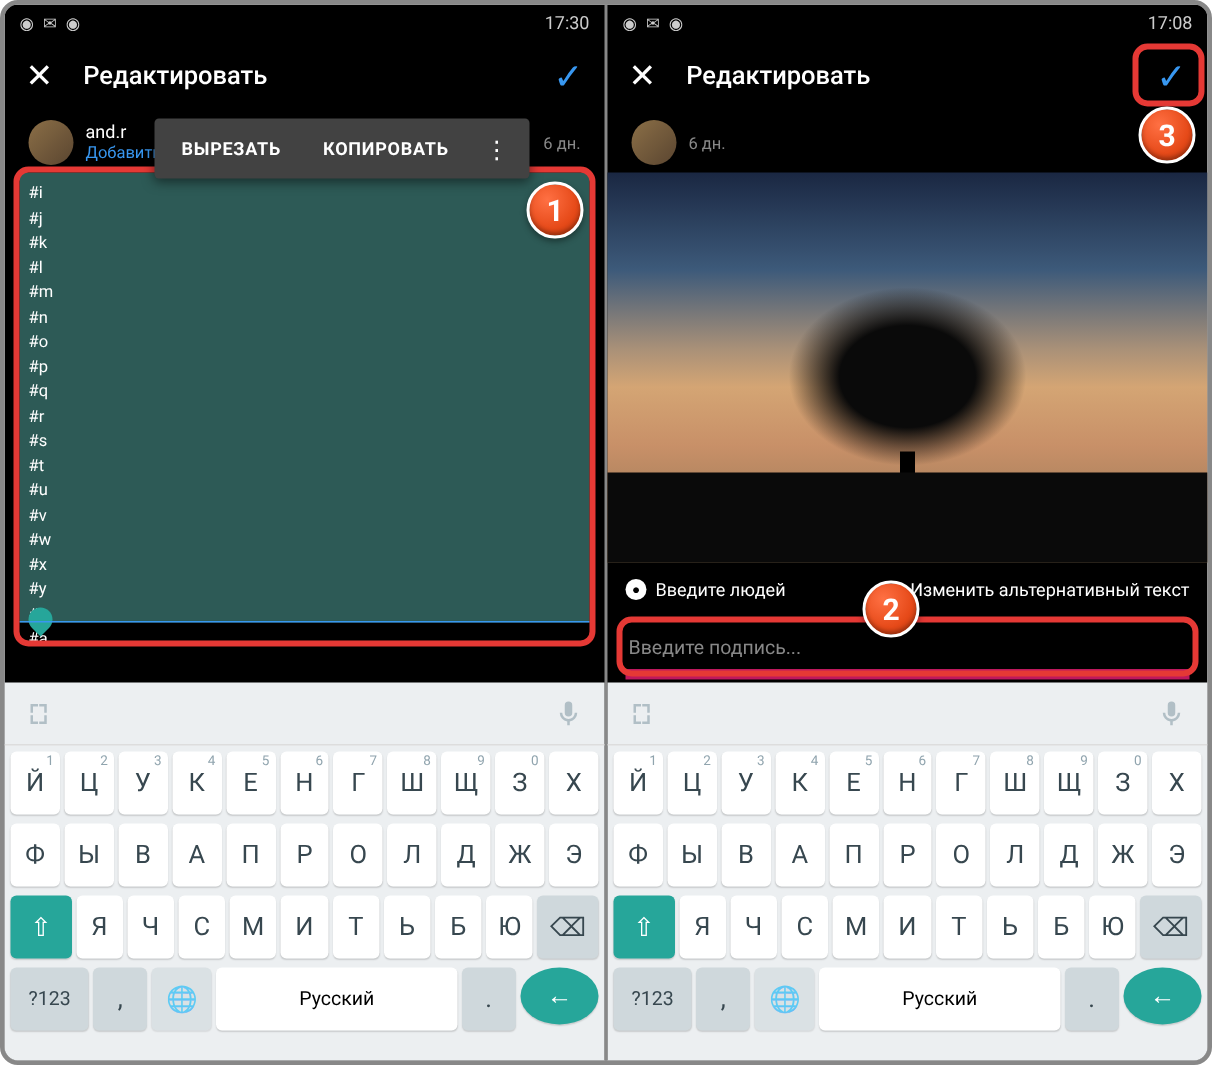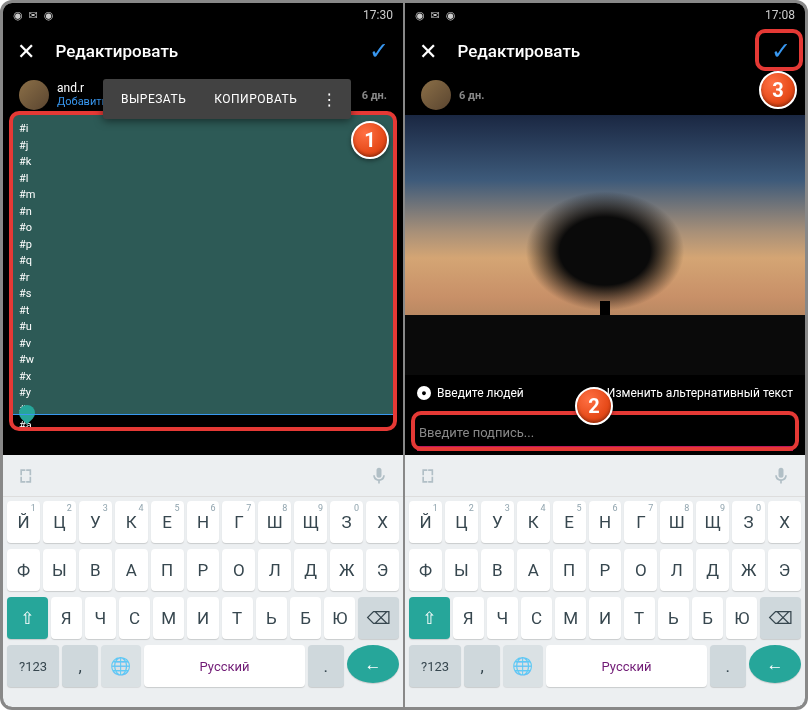--- a/index.html
+++ b/index.html
@@ -15,59 +15,59 @@
 .edit-header { height: 48px; display: flex; align-items: center; padding: 0 14px; gap: 20px; color: #fff; }
 .close-x { color: #fff; font-size: 22px; cursor: pointer; }
 .edit-title { flex: 1; color: #fff; font-size: 17px; font-weight: 500; }
 .check { color: #3897f0; font-size: 24px; cursor: pointer; }
 
 .user-row { height: 40px; display: flex; align-items: center; padding: 0 16px; gap: 8px; position: relative; }
 .avatar { width: 30px; height: 30px; border-radius: 50%; background: linear-gradient(135deg, #8b6f47, #5a4530); }
 .user-info { flex: 1; display: flex; flex-direction: column; line-height: 1.1; }
 .username { color: #fff; font-size: 12px; }
 .add-place { color: #3897f0; font-size: 11px; }
-.time-ago { color: #888; font-size: 11px; font-weight: bold; }
+.time-ago { color: #888; font-size: 11px; }
 
 .context-menu { position: absolute; left: 100px; top: 4px; background: #424242; border-radius: 3px; display: flex; align-items: center; height: 40px; padding: 0 4px; box-shadow: 0 2px 8px rgba(0,0,0,0.5); z-index: 5; }
-.context-item { color: #fff; font-size: 12px; font-weight: 400; padding: 0 14px; cursor: pointer; letter-spacing: 0.5px; }
+.context-item { color: #fff; font-size: 12px; font-weight: 700; padding: 0 14px; cursor: pointer; letter-spacing: 0.5px; }
 .context-dots { color: #fff; padding: 0 10px; font-size: 16px; cursor: pointer; }
 
 .selection-area { background: #2d5a56; margin: 0 10px; padding: 6px; font-size: 11px; color: #fff; line-height: 1.5; position: relative; height: 300px; }
 .selection-area .tag { display: block; }
 .cursor-handle { position: absolute; bottom: -8px; left: 4px; width: 16px; height: 16px; background: #26a69a; border-radius: 50% 50% 50% 0; transform: rotate(-45deg); }
 .underline { position: absolute; bottom: 0; left: 10px; right: 10px; height: 1px; background: #3897f0; }
 
 .highlight-box { position: absolute; border: 4px solid #e53935; border-radius: 10px; pointer-events: none; z-index: 3; }
 
 .photo-area { margin: 0; height: 260px; background: linear-gradient(180deg, #1a2742 0%, #3d5a7a 25%, #a89078 45%, #d4a574 55%, #c89068 70%, #8a7050 100%); position: relative; }
 .tree { position: absolute; left: 50%; top: 50%; transform: translate(-50%, -45%); width: 160px; height: 120px; background: radial-gradient(ellipse at center, #0a0a0a 40%, transparent 70%); border-radius: 50%; }
 .tree::after { content: ''; position: absolute; bottom: -40px; left: 50%; transform: translateX(-50%); width: 10px; height: 50px; background: #000; }
 .ground { position: absolute; bottom: 0; left: 0; right: 0; height: 60px; background: #0a0a0a; }
 
 .photo-actions { height: 36px; display: flex; align-items: center; justify-content: space-between; padding: 0 12px; color: #fff; font-size: 12px; position: relative; z-index: 1; }
 .photo-action { display: flex; align-items: center; gap: 6px; cursor: pointer; }
 .action-icon { width: 14px; height: 14px; border-radius: 50%; background: #fff; display: inline-flex; align-items: center; justify-content: center; font-size: 9px; color: #000; font-weight: bold; }
 
-.caption-input { margin: 8px 12px 0; padding: 6px 2px; color: #888; font-size: 13px; border-bottom: 5px solid #be185d; position: relative; }
+.caption-input { margin: 8px 12px 0; padding: 6px 2px; color: #888; font-size: 13px; border-bottom: 7px solid #be185d; position: relative; }
 
 .badge { position: absolute; width: 38px; height: 38px; border-radius: 50%; background: radial-gradient(circle at 35% 30%, #ff7043, #e64a19 60%, #bf360c); border: 2px solid #fff; color: #fff; display: flex; align-items: center; justify-content: center; font-size: 20px; font-weight: bold; box-shadow: 0 2px 4px rgba(0,0,0,0.4), inset 0 -2px 3px rgba(0,0,0,0.3); z-index: 10; }
 
 .keyboard { margin-top: auto; background: #eceff1; height: 252px; display: flex; flex-direction: column; }
 .kb-suggest { height: 42px; display: flex; align-items: center; justify-content: space-between; padding: 0 14px; border-bottom: 1px solid #ddd; }
 .suggest-icon { width: 20px; height: 20px; opacity: 0.5; }
 .kb-rows { flex: 1; display: flex; flex-direction: column; padding: 4px 2px; gap: 6px; }
 .kb-row { display: flex; gap: 3px; padding: 0 2px; }
 .kb-row.r2 { padding: 0 2px; }
 .kb-row.r3 { padding: 0 2px; }
 .key { flex: 1; height: 42px; background: #fff; border-radius: 4px; display: flex; align-items: center; justify-content: center; font-size: 17px; color: #37474f; position: relative; box-shadow: 0 1px 1px rgba(0,0,0,0.15); cursor: pointer; }
 .key sup { position: absolute; top: 2px; right: 4px; font-size: 9px; color: #90a4ae; }
 .key.special { background: #cfd8dc; }
 .key.shift { background: #26a69a; color: #fff; flex: 1.3; }
 .key.backspace { flex: 1.3; }
-.key.space { flex: 4; font-size: 13px; color: #701a75; }
+.key.space { flex: 4; font-size: 13px; color: #000000; }
 .key.enter { background: #26a69a; color: #fff; flex: 1.3; border-radius: 50%; height: 38px; }
 .key.sym { flex: 1.3; font-size: 13px; }
 .key.comma, .key.dot { flex: 0.9; }
 .globe { opacity: 0.6; }
 </style>
 </head>
 <body>
 
 <div class="container">
 

